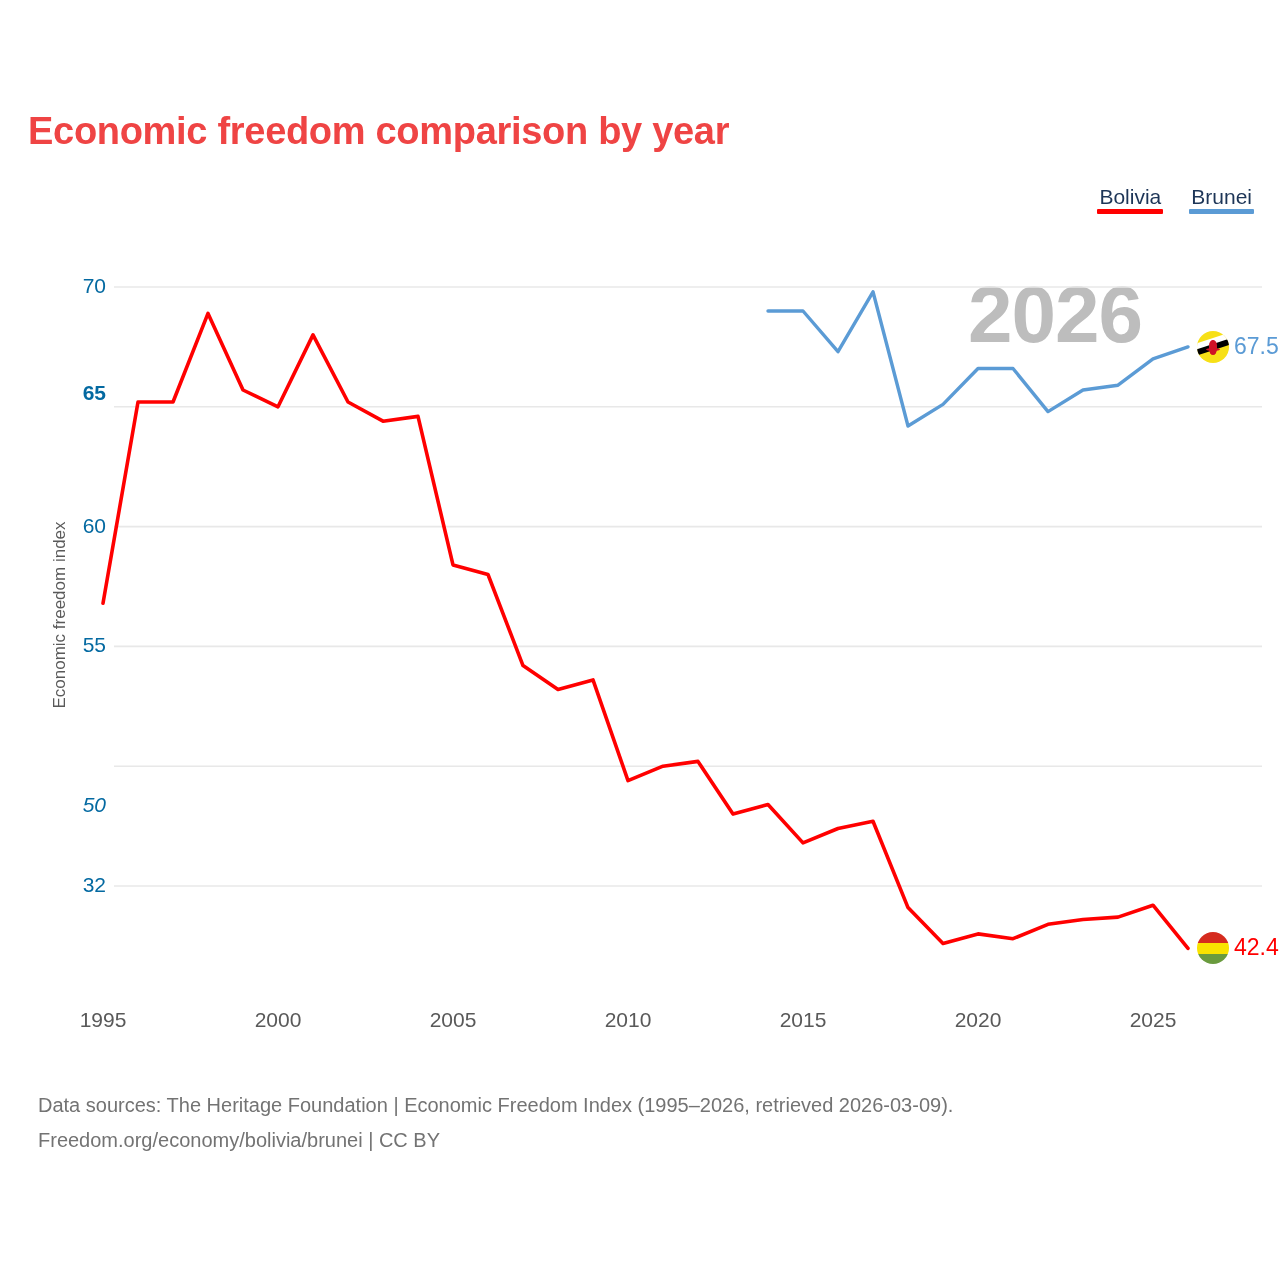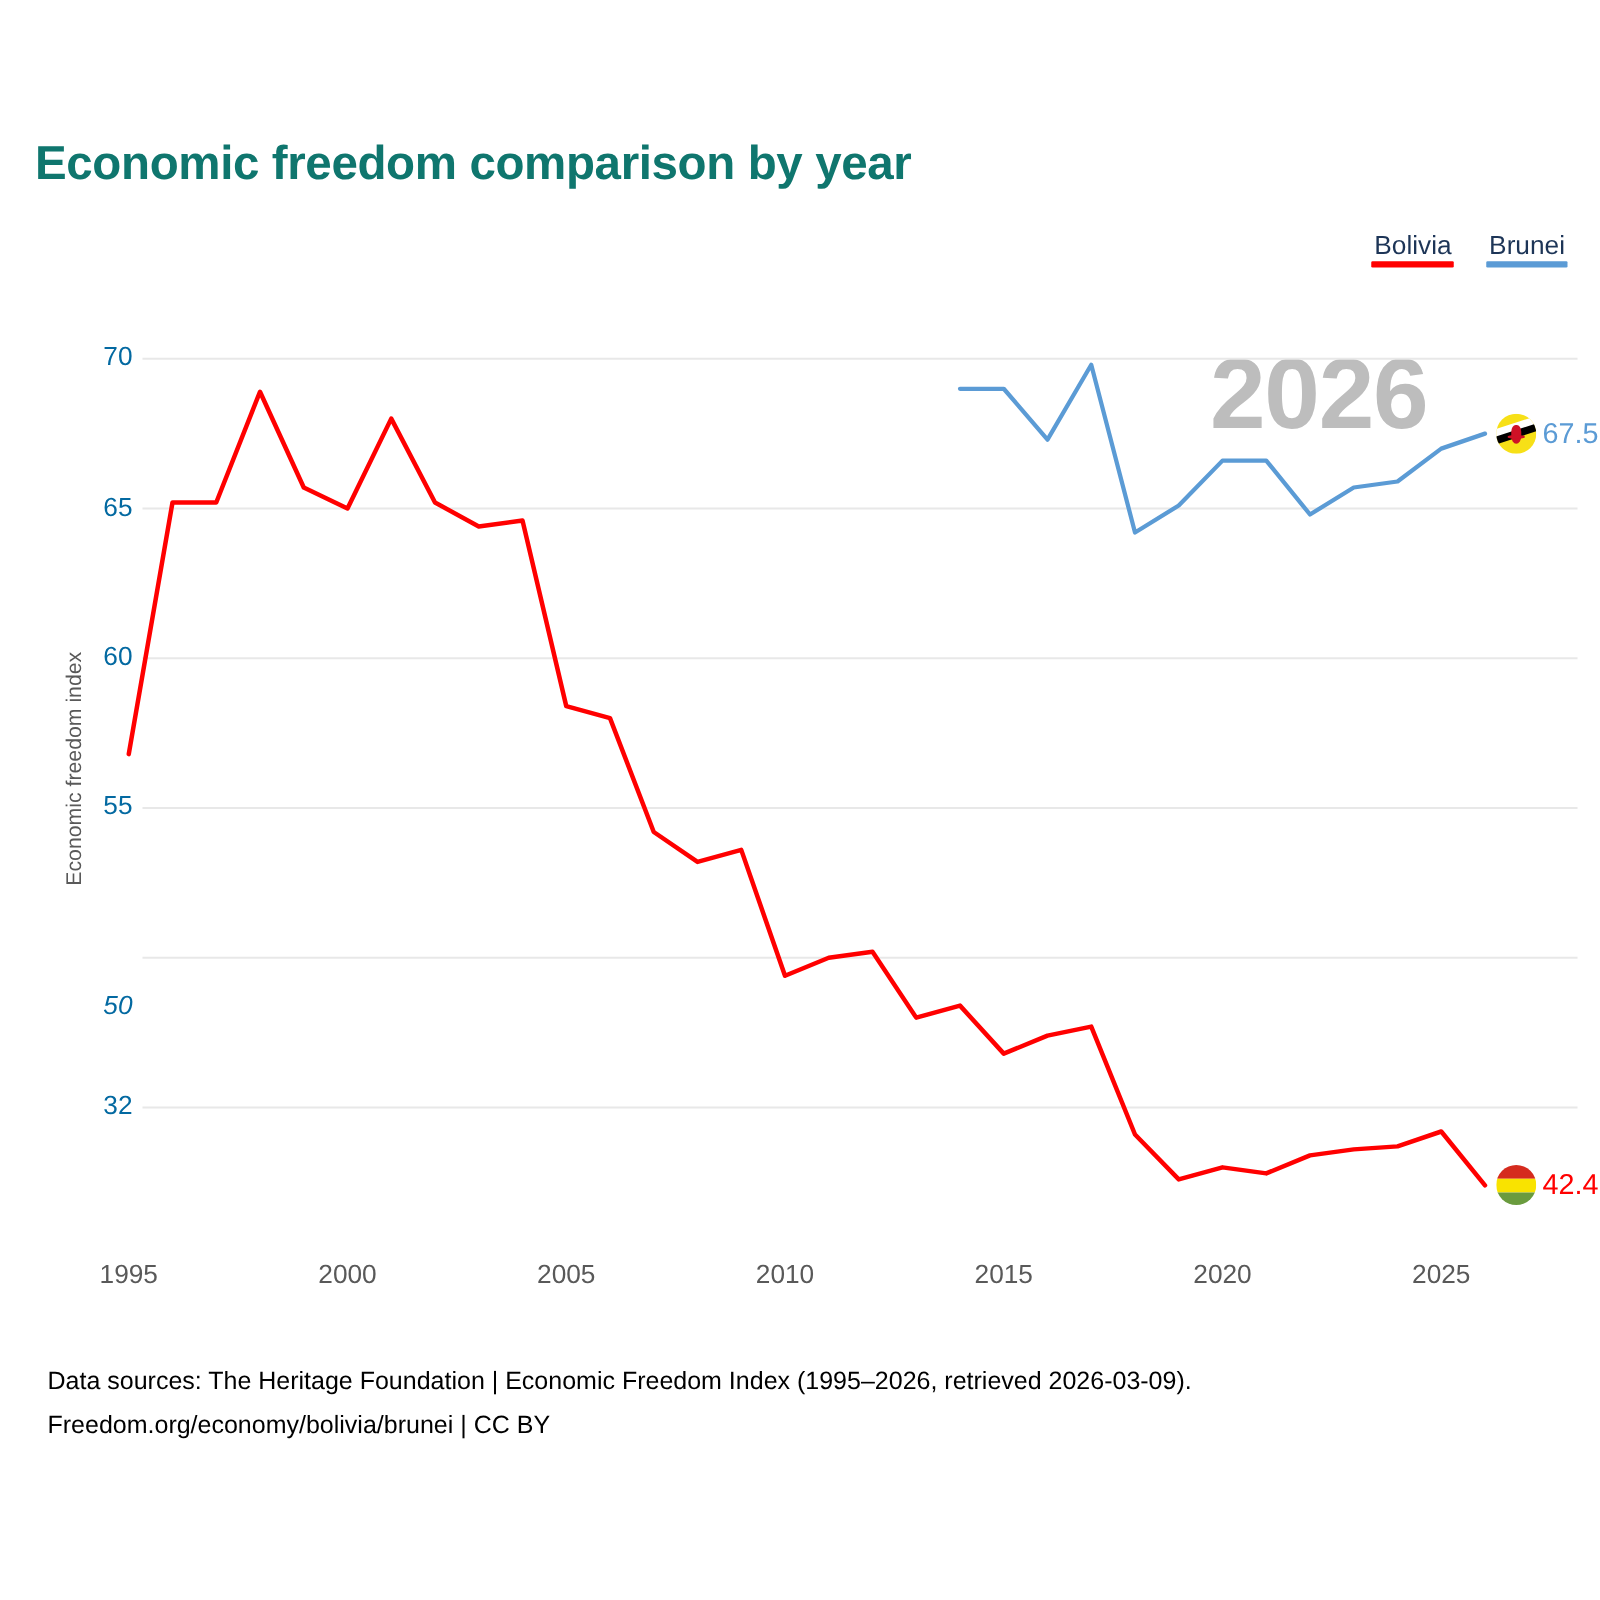--- a/index.html
+++ b/index.html
@@ -9,21 +9,21 @@
     background: #ffffff;
     font-family: "Liberation Sans", sans-serif;
     overflow: hidden;
     position: relative;
   }
   #chart-title {
     position: absolute;
     left: 28px; top: 110px;
     font-size: 38px;
     font-weight: bold;
-    color: #0f766e;
+    color: #ef4444;
     letter-spacing: -0.3px;
     white-space: nowrap;
   }
   #legend {
     position: absolute;
     right: 26px; top: 185px;
     display: flex;
     gap: 26px;
     align-items: flex-start;
   }
@@ -93,21 +93,21 @@
   .flag-bn-bk { position: absolute; left: -20%; top: 42%; width: 140%; height: 20%;
                 background: #000000; transform: rotate(-18deg); }
   .flag-bn-crest { position: absolute; left: 36%; top: 30%; width: 28%; height: 44%;
                    background: #CF1126; border-radius: 40% 40% 45% 45%; }
   .flag-bn-crest2 { position: absolute; left: 28%; top: 52%; width: 44%; height: 10%;
                     background: #CF1126; border-radius: 50%; }
   #footer {
     position: absolute;
     left: 38px; top: 1088px;
     font-size: 20px;
-    color: #000000;
+    color: #737373;
     line-height: 1.75;
   }
   #footer div { white-space: nowrap; }
 </style>
 </head>
 <body>
 
 <div id="chart-title">Economic freedom comparison by year</div>
 
 <div id="legend">
@@ -136,21 +136,21 @@
       <polyline points="103.0,603.3 138.0,402.0 173.0,402.0 208.0,313.4 243.0,390.0 278.0,406.8 313.0,334.9 348.0,402.0 383.0,421.2 418.0,416.4 453.0,564.9 488.0,574.5 523.0,665.6 558.0,689.5 593.0,679.9 628.0,780.6 663.0,766.2 698.0,761.4 733.0,814.1 768.0,804.5 803.0,842.9 838.0,828.5 873.0,821.3 908.0,907.6 943.0,943.5 978.0,933.9 1013.0,938.7 1048.0,924.3 1083.0,919.5 1118.0,917.1 1153.0,905.2 1188.0,948.3" fill="none" stroke="#FF0000" stroke-width="3.6" stroke-linejoin="round" stroke-linecap="round"></polyline>
       <polyline points="768.0,311.0 803.0,311.0 838.0,351.7 873.0,291.8 908.0,426.0 943.0,404.4 978.0,368.5 1013.0,368.5 1048.0,411.6 1083.0,390.0 1118.0,385.2 1153.0,358.9 1188.0,346.9" fill="none" stroke="#5B9BD5" stroke-width="3.4" stroke-linejoin="round" stroke-linecap="round"></polyline>
     </g>
 </svg>
 
 <div id="yticks">
     <div class="ytick-label" style="left: 46px; top: 873px;">32</div>
     <div class="ytick-label" style="left: 46px; top: 793px; font-style: italic;">50</div>
     <div class="ytick-label" style="left: 46px; top: 633.4px;">55</div>
     <div class="ytick-label" style="left: 46px; top: 513.6px;">60</div>
-    <div class="ytick-label" style="left: 46px; top: 395px;">65</div>
+    <div class="ytick-label" style="left: 46px; top: 381px; font-weight: bold;">65</div>
     <div class="ytick-label" style="left: 46px; top: 274px;">70</div>
   </div>
 <div id="xticks">
     <div class="xtick-label" style="left: 63px;">1995</div>
     <div class="xtick-label" style="left: 238px;">2000</div>
     <div class="xtick-label" style="left: 413px;">2005</div>
     <div class="xtick-label" style="left: 588px;">2010</div>
     <div class="xtick-label" style="left: 763px;">2015</div>
     <div class="xtick-label" style="left: 938px;">2020</div>
     <div class="xtick-label" style="left: 1113px;">2025</div>

